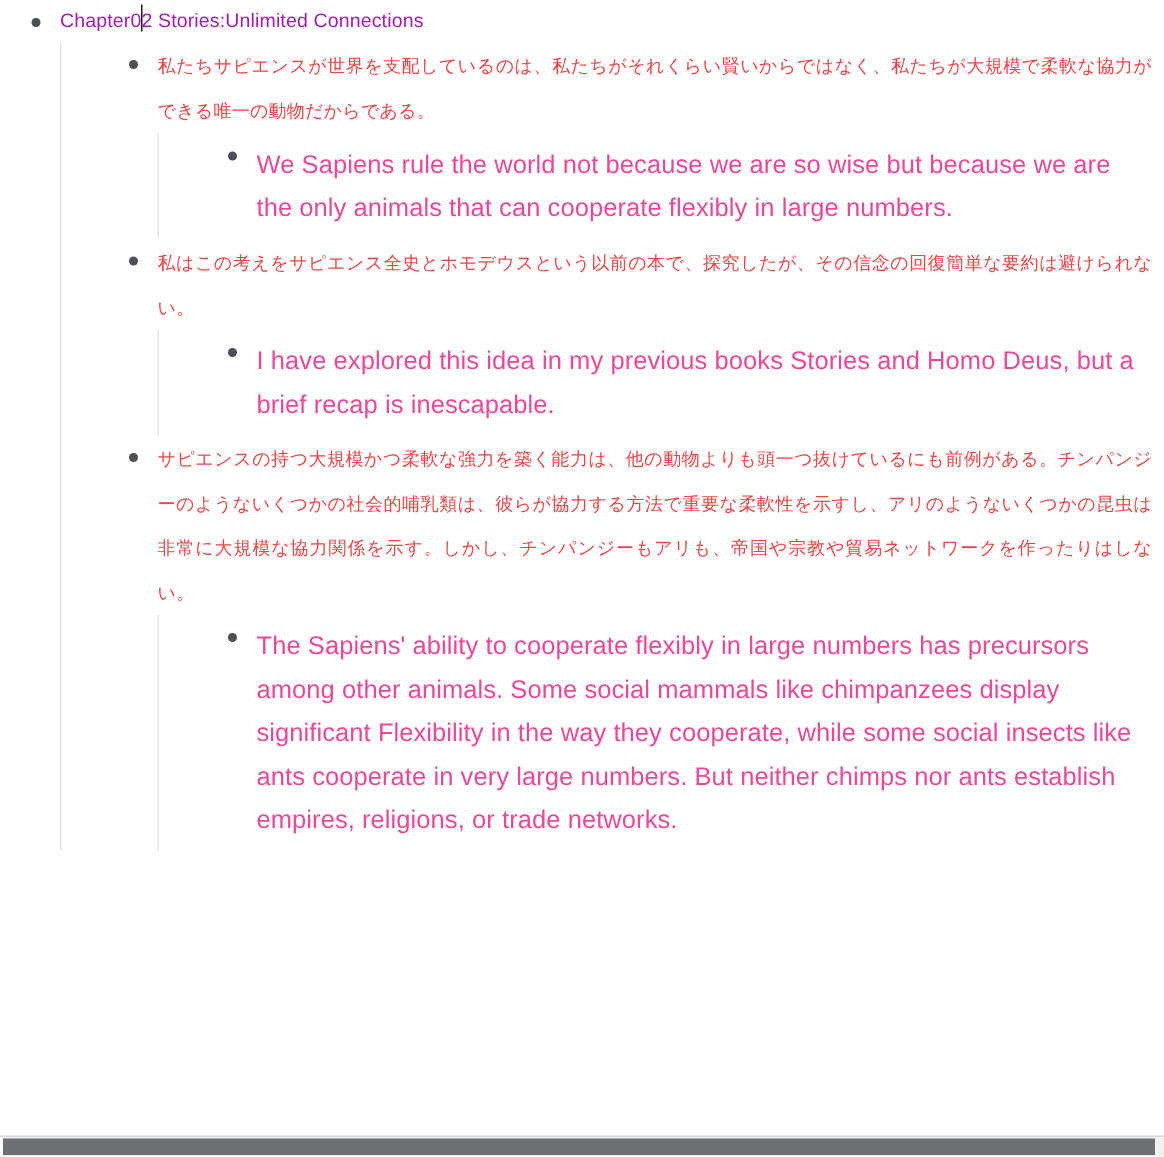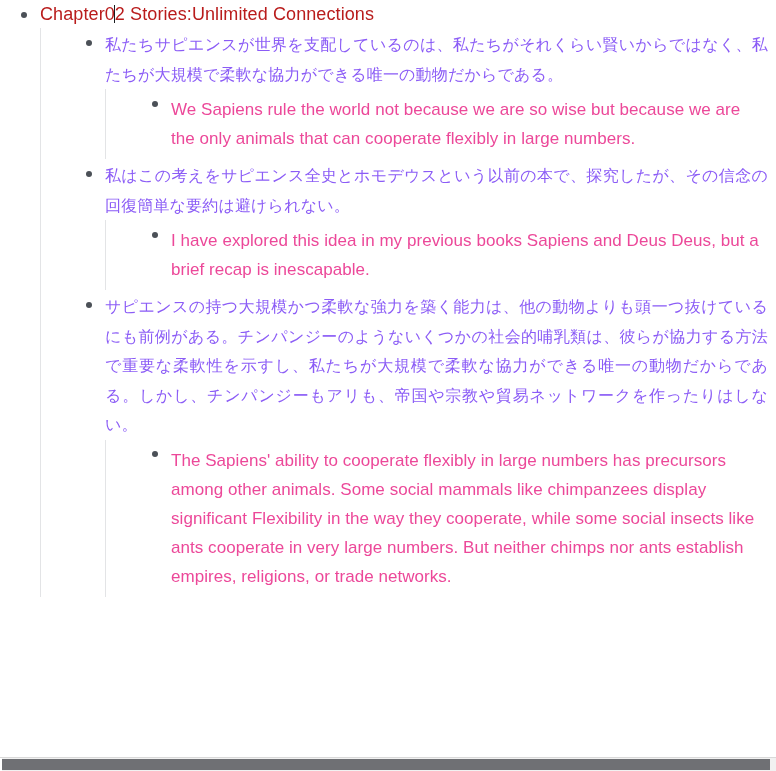--- a/index.html
+++ b/index.html
@@ -75,31 +75,31 @@
     background: #4b5057;
   }
 
   
   .line {
     margin: 0;
     padding: 0;
   }
 
   .title-text {
-    font-size: 18px;
+    font-size: 13px;
     line-height: 28px;
     letter-spacing: 0.1px;
-    color: #b91c1c;
+    color: #a21caf;
     white-space: nowrap;
   }
 
   .ja-text {
-    font-size: 16px;
+    font-size: 12px;
     line-height: 29.5px;
-    color: #8b5cf6;
+    color: #ef4444;
     letter-spacing: 0.15px;
     text-align: justify;
     text-justify: inter-character;
     padding-right: 8px;
   }
 
   .en-text {
     font-size: 17px;
     line-height: 29px;
     color: #ec4899;
@@ -179,28 +179,28 @@
             </ul>
           </li>
 
           <li class="node ja-node">
             <span class="bullet"></span>
             <div class="line ja-text">私はこの考えをサピエンス全史とホモデウスという以前の本で、探究したが、その信念の回復簡単な要約は避けられない。</div>
 
             <ul class="outline level-2">
               <li class="node en-node">
                 <span class="bullet"></span>
-                <div class="line en-text">I have explored this idea in my previous books Sapiens and Deus Deus, but a brief recap is inescapable.</div>
+                <div class="line en-text">I have explored this idea in my previous books Stories and Homo Deus, but a brief recap is inescapable.</div>
               </li>
             </ul>
           </li>
 
           <li class="node ja-node">
             <span class="bullet"></span>
-            <div class="line ja-text">サピエンスの持つ大規模かつ柔軟な強力を築く能力は、他の動物よりも頭一つ抜けているにも前例がある。チンパンジーのようないくつかの社会的哺乳類は、彼らが協力する方法で重要な柔軟性を示すし、私たちが大規模で柔軟な協力ができる唯一の動物だからである。しかし、チンパンジーもアリも、帝国や宗教や貿易ネットワークを作ったりはしない。</div>
+            <div class="line ja-text">サピエンスの持つ大規模かつ柔軟な強力を築く能力は、他の動物よりも頭一つ抜けているにも前例がある。チンパンジーのようないくつかの社会的哺乳類は、彼らが協力する方法で重要な柔軟性を示すし、アリのようないくつかの昆虫は非常に大規模な協力関係を示す。しかし、チンパンジーもアリも、帝国や宗教や貿易ネットワークを作ったりはしない。</div>
 
             <ul class="outline level-2">
               <li class="node en-node">
                 <span class="bullet"></span>
                 <div class="line en-text">The Sapiens' ability to cooperate flexibly in large numbers has precursors among other animals. Some social mammals like chimpanzees display significant Flexibility in the way they cooperate, while some social insects like ants cooperate in very large numbers. But neither chimps nor ants establish empires, religions, or trade networks.</div>
               </li>
             </ul>
           </li>
 
 

